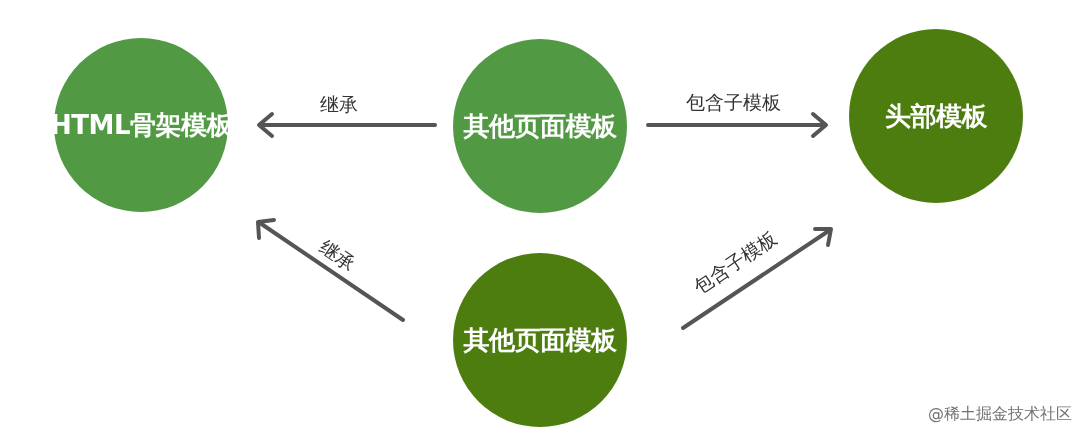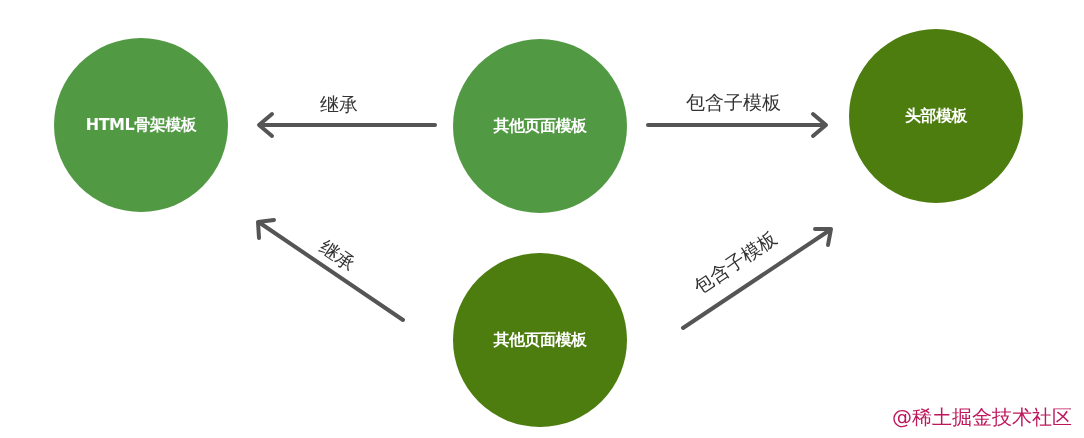--- a/index.html
+++ b/index.html
@@ -1,25 +1,25 @@
 <!DOCTYPE html>
 <html><head>
 <meta charset="utf-8">
 <style>
   html, body { margin: 0; padding: 0; background: #ffffff; }
   body { width: 1084px; height: 438px; position: relative; overflow: hidden;
          font-family: "DejaVu Sans", "Liberation Sans", sans-serif; }
   .node { position: absolute; width: 174px; height: 174px; border-radius: 50%;
           display: flex; align-items: center; justify-content: center;
-          color: #ffffff; font-size: 16px; font-weight: bold; letter-spacing: -0.5px;
+          color: #ffffff; font-size: 26px; font-weight: bold; letter-spacing: -0.5px;
           white-space: nowrap; }
   svg.edges { position: absolute; left: 0; top: 0; }
   .label { position: absolute; color: #333333; font-size: 19px; white-space: nowrap;
            transform-origin: center center; }
-  .watermark { position: absolute; right: 12px; top: 404px; color: #be185d; font-size: 20px; }
+  .watermark { position: absolute; right: 12px; top: 404px; color: #737373; font-size: 16px; }
 </style>
 </head>
 <body>
 
 <svg class="edges" width="1084" height="438">
   <g stroke="#555555" stroke-width="4" fill="none" stroke-linecap="round" stroke-linejoin="round">
     <g>
       <line x1="435" y1="125" x2="260" y2="125"></line>
       <polyline points="272,114 259,125 272,136"></polyline>
     </g>

